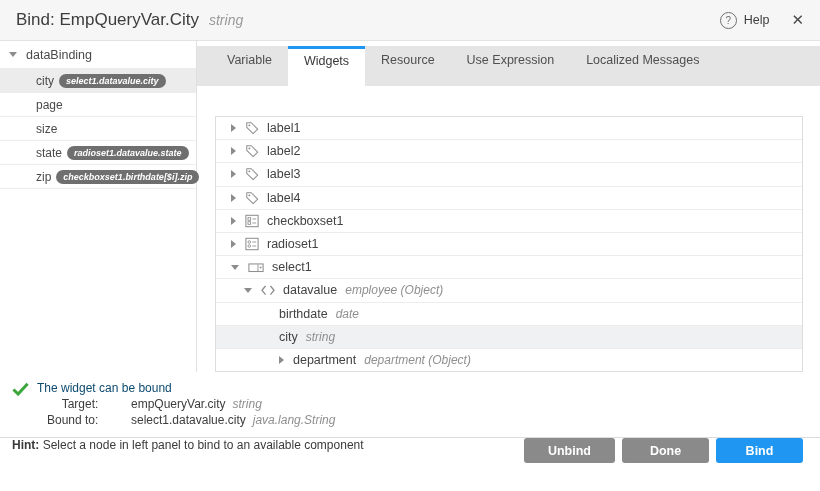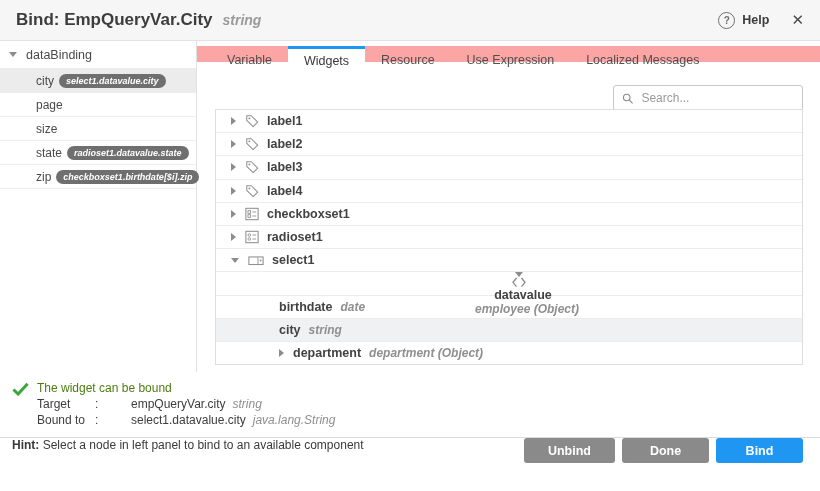--- a/index.html
+++ b/index.html
@@ -3,21 +3,21 @@
 <meta charset="utf-8">
 <style>
   html,body{margin:0;padding:0;background:#fff;}
   body{width:820px;height:491px;position:relative;overflow:hidden;
        font-family:"Liberation Sans","DejaVu Sans",sans-serif;color:#3d3d3d;}
   .dialog{position:absolute;inset:0;background:#fff;}
 
   
   .hdr{position:absolute;top:0;left:0;right:0;height:41px;background:#f6f6f6;
        border-bottom:1px solid #e3e3e3;display:flex;align-items:center;
-       padding:0 16px;box-sizing:border-box;font-weight:bold;}
+       padding:0 16px;box-sizing:border-box;}
   .hdr-title{font-size:17px;color:#3d3d3d;}
   .hdr-type{font-style:italic;color:#9a9a9a;font-size:14px;margin-left:10px;}
   .hdr-right{margin-left:auto;display:flex;align-items:center;}
   .help-circle{width:15px;height:15px;border:1px solid #6f6f6f;border-radius:50%;
        font-size:10px;line-height:15px;text-align:center;color:#6f6f6f;}
   .help-lbl{font-size:12.5px;color:#3d3d3d;margin:0 0 0 7px;}
   .close-x{font-size:15px;color:#4a4a4a;margin-left:22px;cursor:default;}
 
   
   .lpanel{position:absolute;top:41px;left:0;width:197px;height:331px;
@@ -32,54 +32,54 @@
        font-style:italic;font-weight:bold;padding:2px 7px;border-radius:9px;}
 
   
   .caret{width:0;height:0;flex:0 0 auto;}
   .caret.right{border-left:5px solid #8c8c8c;border-top:4px solid transparent;
        border-bottom:4px solid transparent;margin-right:9px;}
   .caret.down{border-top:5px solid #8c8c8c;border-left:4px solid transparent;
        border-right:4px solid transparent;margin-right:9px;}
 
   
-  .tabbar{position:absolute;top:46px;left:197px;right:0;height:16px;background:#fca5a5;
+  .tabbar{position:absolute;top:46px;left:197px;right:0;height:40px;background:#e5e5e5;
        display:flex;padding-left:14px;box-sizing:border-box;}
   .tab{padding:0 16px;line-height:28px;font-size:12.5px;color:#4f4f4f;box-sizing:border-box;}
   .tab.active{background:#fff;border-top:3px solid var(--accent);line-height:25px;color:#383838;}
 
   
   .searchbox{position:absolute;top:85px;right:17px;width:190px;height:26px;
        border:1px solid #c9c9c9;border-radius:3px;background:#fff;display:flex;
        align-items:center;gap:6px;padding:0 8px;box-sizing:border-box;}
   .searchbox input{border:none;outline:none;width:100%;font-size:12px;color:#333;
        font-family:"Liberation Sans","DejaVu Sans",sans-serif;background:transparent;}
   .searchbox input::placeholder{color:#9a9a9a;}
 
   
-  .treebox{position:absolute;top:109px;left:215px;right:17px;height:256px;
-       border:1px solid #ddd;box-sizing:border-box;background:#fff;overflow:hidden;font-weight:bold;}
+  .treebox{position:absolute;top:116px;left:215px;right:17px;height:256px;
+       border:1px solid #ddd;box-sizing:border-box;background:#fff;overflow:hidden;}
   .t-row{height:23.2px;display:flex;align-items:center;border-bottom:1px solid #ededed;
        box-sizing:border-box;font-size:12.5px;color:#424242;}
   .t-row.selected{background:#eff1f2;}
   .t-row .w-icon{display:flex;align-items:center;margin-right:8px;flex:0 0 auto;}
   .lvl0{padding-left:15px;}
-  .lvl1{padding-left:28px;flex-direction:column;}
+  .lvl1{padding-left:28px;}
   .lvl2{padding-left:63px;}
   .leaf{padding-left:63px;}
   .t-type{font-style:italic;font-size:12px;color:#8f8f8f;margin-left:8px;}
 
   
   .status{position:absolute;top:372px;left:0;right:0;height:66px;background:#fff;
        border-bottom:1px solid #dcdcdc;box-sizing:border-box;padding:8px 0 0 12px;}
   .status-inner{display:flex;}
   .check-ic{margin:2px 8px 0 0;flex:0 0 auto;}
-  .st-msg{font-size:12px;color:#4d7c0f;line-height:16px;}
+  .st-msg{font-size:12px;color:#0c4a6e;line-height:16px;}
   .st-row{display:flex;font-size:12px;color:#3d3d3d;line-height:16px;}
-  .st-lbl{width:58px;}
+  .st-lbl{width:58px;text-align:right;}
   .st-colon{width:36px;text-align:left;}
   .st-val{}
   .st-vtype{font-style:italic;color:#8f8f8f;margin-left:7px;}
 
   
   .footer{position:absolute;top:438px;left:0;right:0;bottom:0;background:#fff;
        display:flex;align-items:flex-start;padding:0 17px 8px 12px;box-sizing:border-box;}
   .hint{font-size:12px;color:#3a3a3a;}
   .hint b{font-weight:bold;}
   .btns{margin-left:auto;display:flex;gap:7px;}
@@ -129,27 +129,20 @@
   </div>
 
   <div class="tabbar">
     <div class="tab">Variable</div>
     <div class="tab active">Widgets</div>
     <div class="tab">Resource</div>
     <div class="tab">Use Expression</div>
     <div class="tab">Localized Messages</div>
   </div>
 
-  <div class="searchbox">
-    <svg width="13" height="13" viewBox="0 0 14 14">
-      <circle cx="5.8" cy="5.8" r="4" fill="none" stroke="#8a8a8a" stroke-width="1.4"></circle>
-      <line x1="8.8" y1="8.8" x2="13" y2="13" stroke="#8a8a8a" stroke-width="1.4"></line>
-    </svg>
-    <input type="text" placeholder="Search..." style="">
-  </div>
 
   <div class="treebox">
 
     <div class="t-row lvl0">
       <span class="caret right"></span>
       <span class="w-icon">
         <svg width="14" height="14" viewBox="0 0 16 16">
             <path d="M2 2 h5.2 L14.5 9.3 9.3 14.5 2 7.2 Z" fill="none" stroke="#909090" stroke-width="1.2" stroke-linejoin="round"></path>
             <circle cx="5" cy="5" r="1.1" fill="#909090"></circle>
           </svg>

